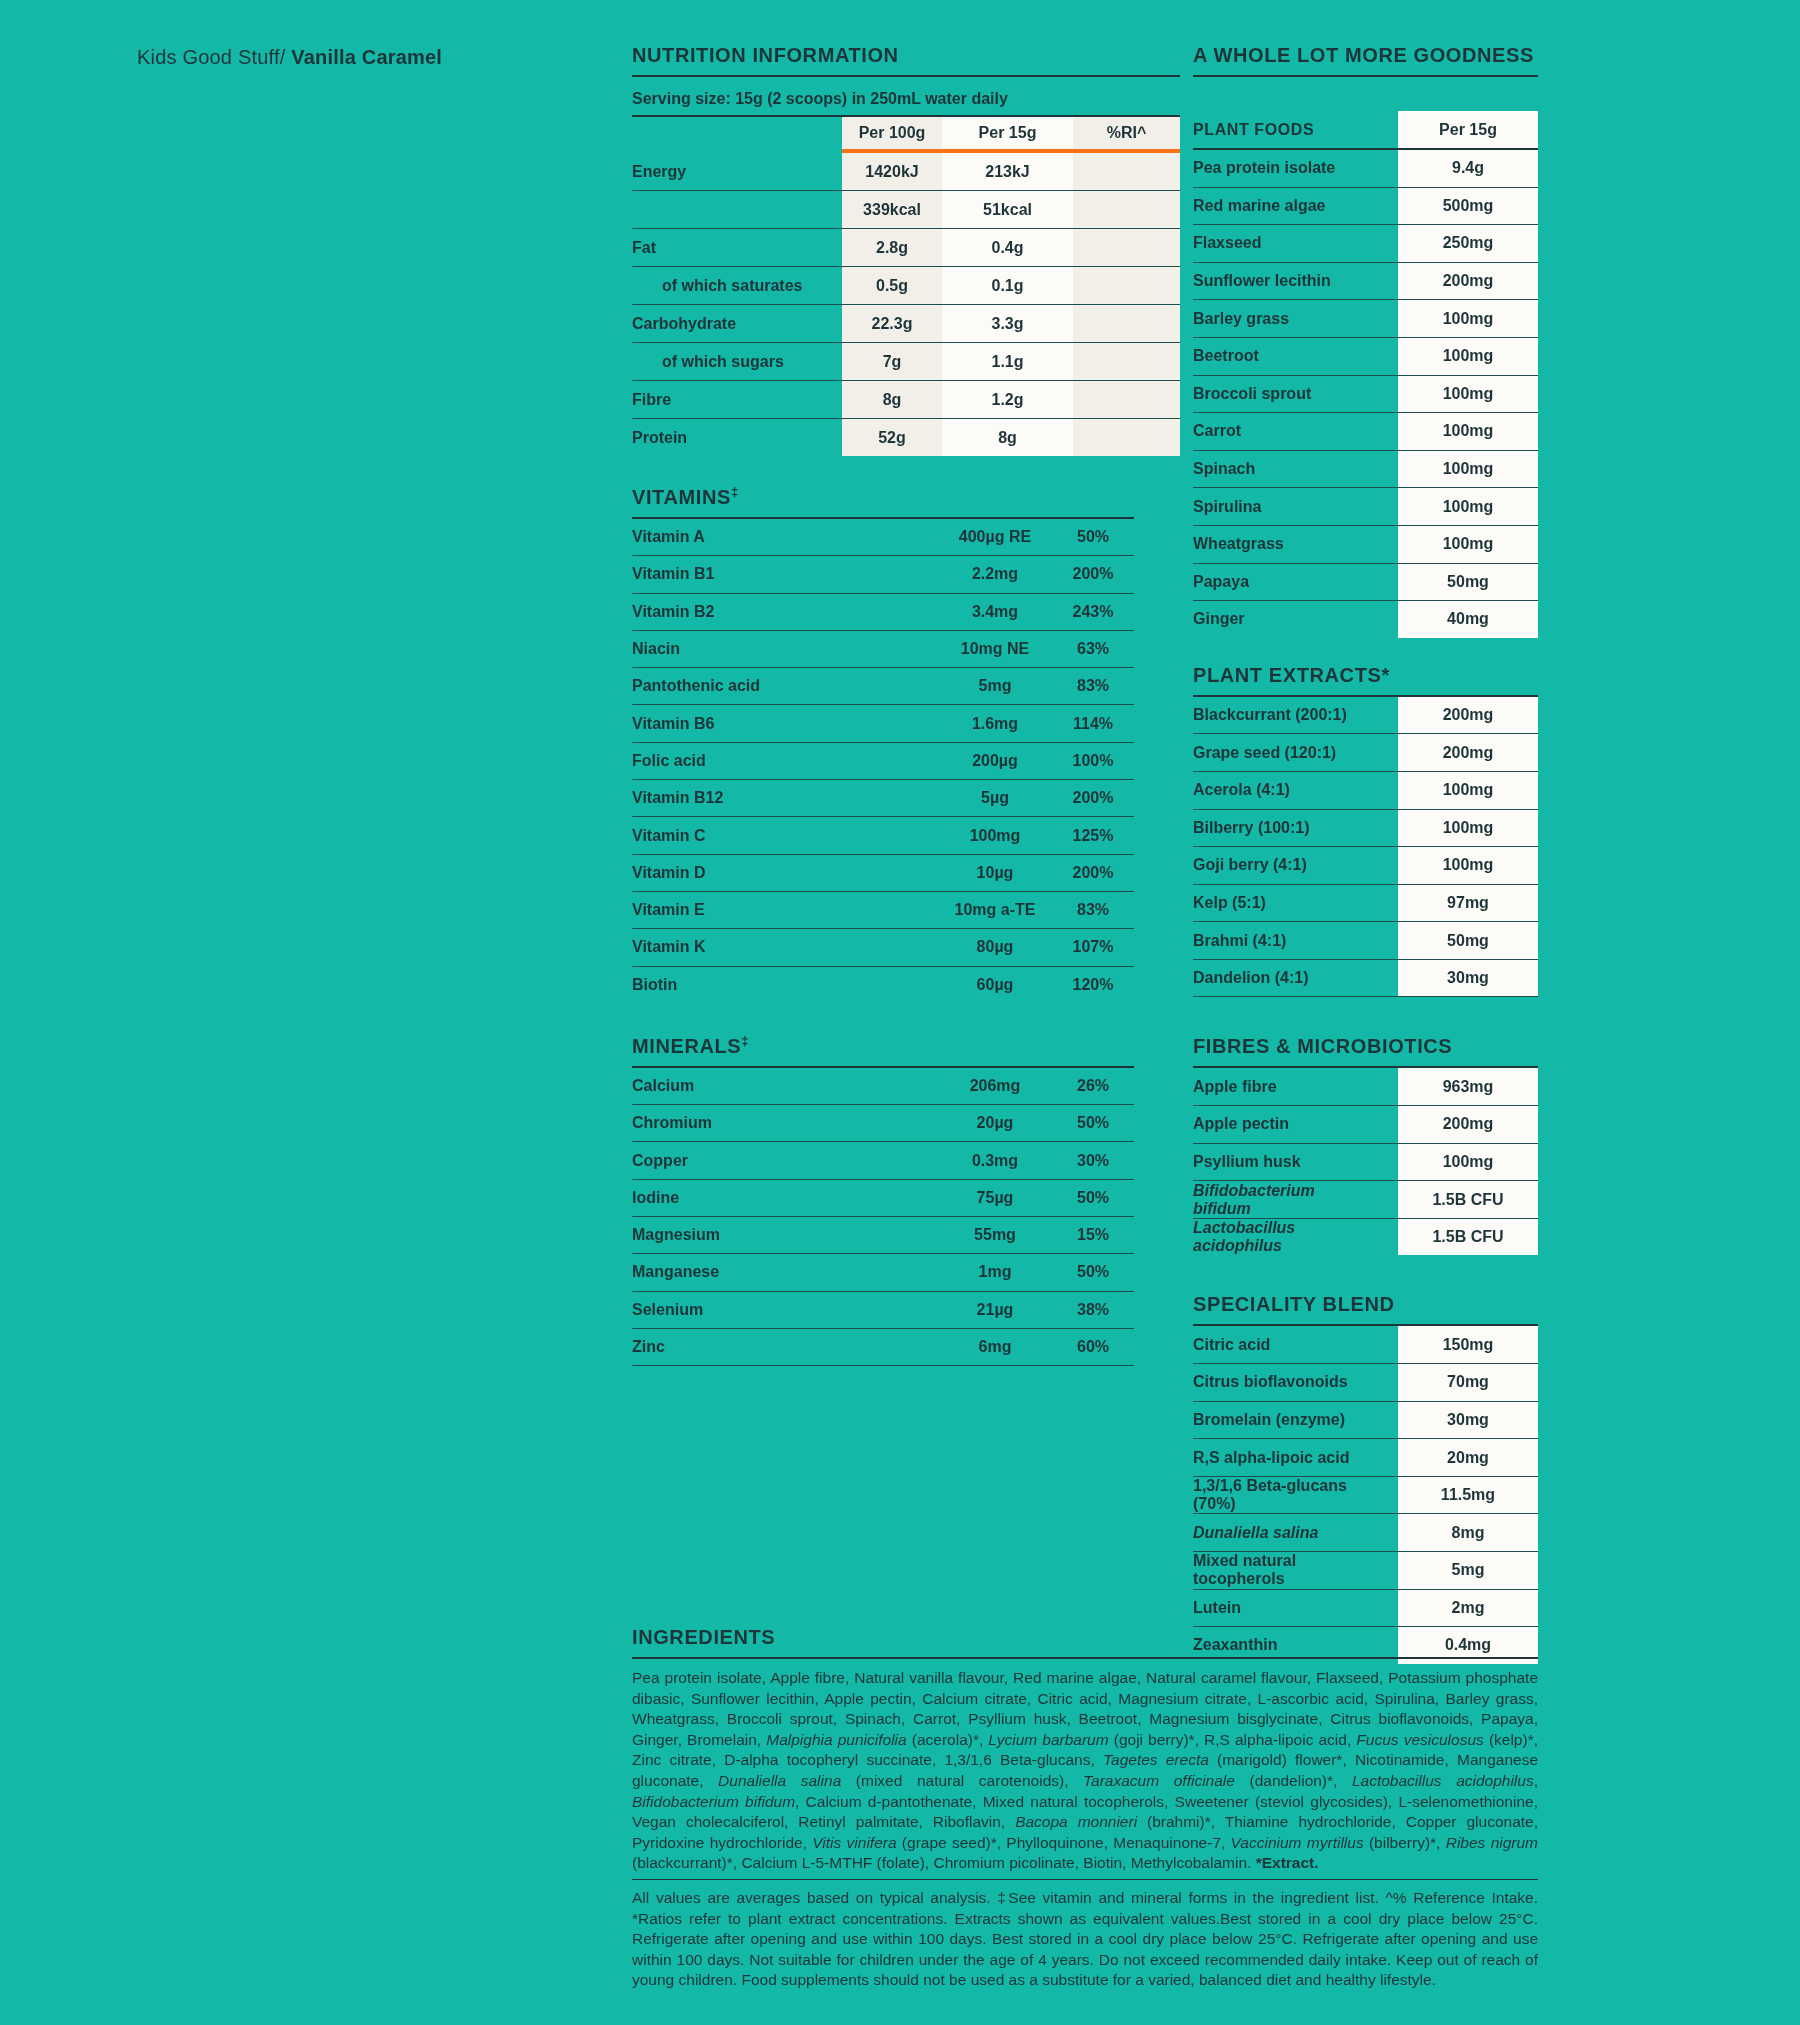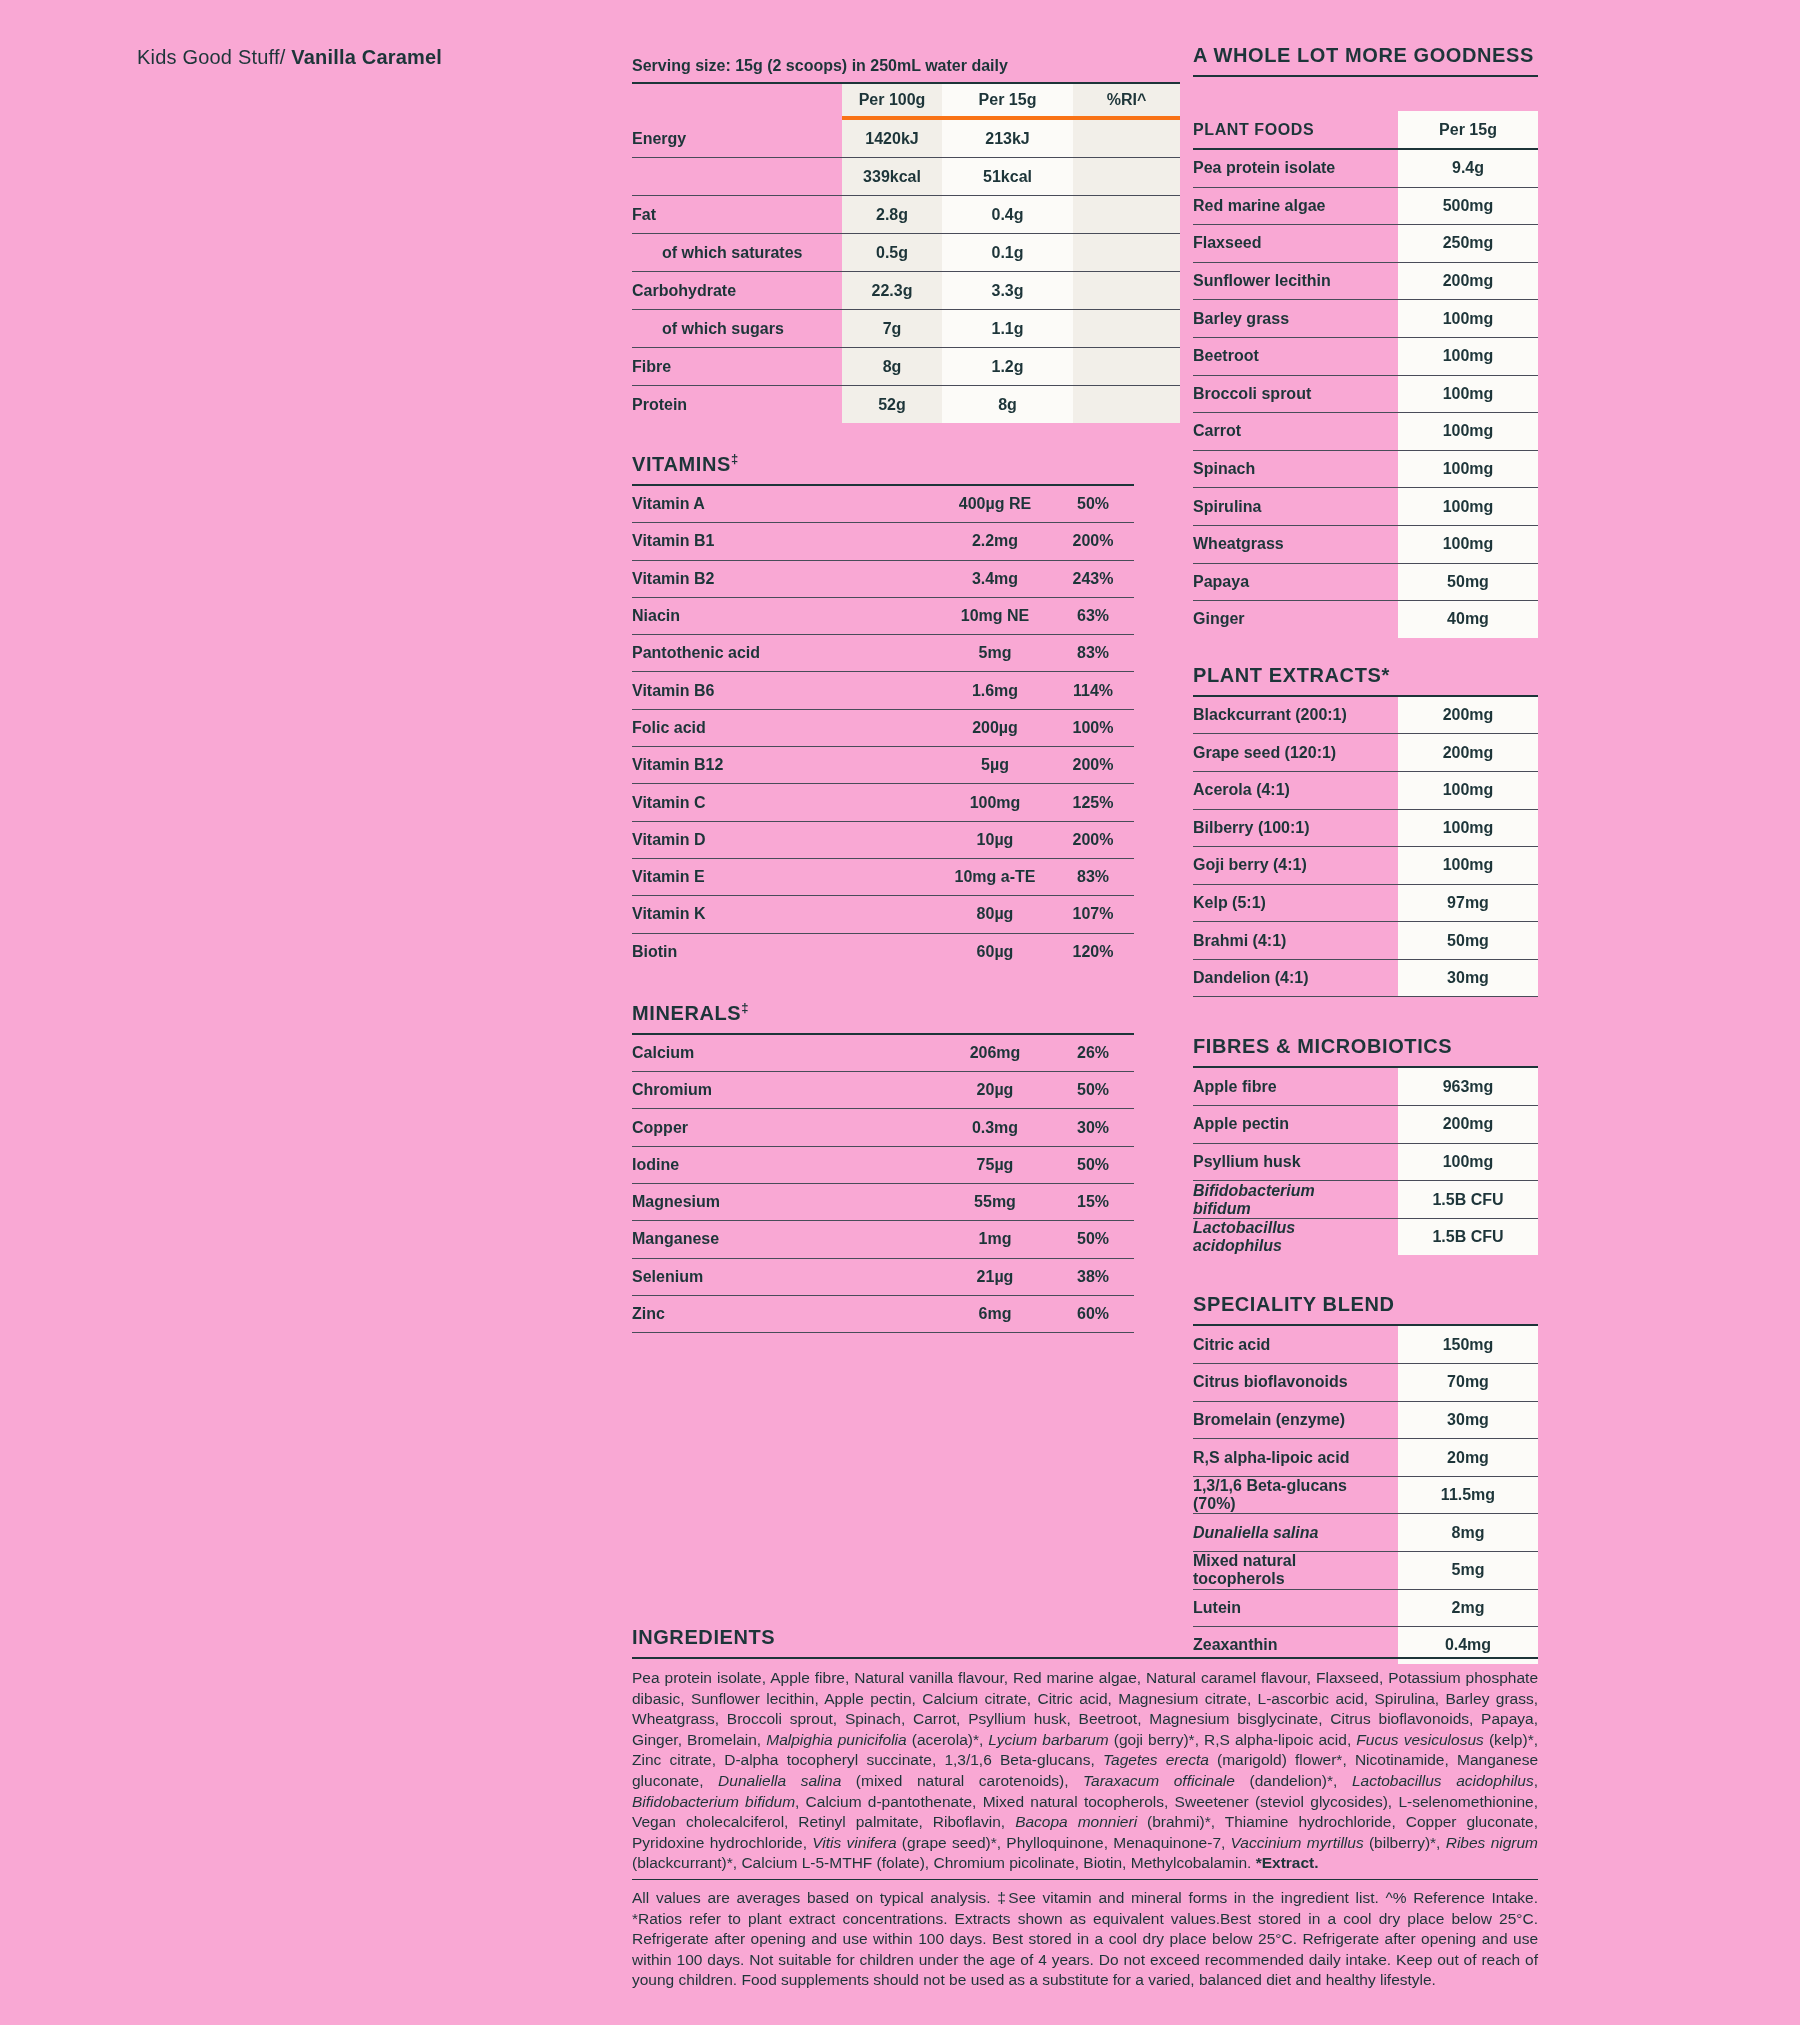--- a/index.html
+++ b/index.html
@@ -1,16 +1,16 @@
 <!DOCTYPE html>
 <html><head>
 <meta charset="utf-8">
 <style>
   html,body{margin:0;padding:0;background:#ECE8E1;}
-  .page{position:relative;width:1800px;height:2025px;background:#f9a8d4;
+  .page{position:relative;width:1800px;height:2025px;background:#14b8a6;
         font-family:"Liberation Sans",sans-serif;color:#1D3539;overflow:hidden;}
   .title{position:absolute;left:137px;top:46px;font-size:20px;letter-spacing:.2px;}
   .title b{font-weight:bold;}
 
   h2{font-size:20px;font-weight:bold;letter-spacing:.6px;margin:0;
      padding-bottom:9px;border-bottom:2px solid #1D3539;line-height:22px;}
   sup.mark{font-size:13px;vertical-align:super;line-height:0;}
 
   
   .col-mid{position:absolute;left:632px;top:44px;width:548px;}
@@ -70,20 +70,21 @@
 <body>
 
 <div class="page">
 
   <div class="title">
     <span>Kids Good Stuff/</span>
     <b>Vanilla Caramel</b>
   </div>
 
   <section class="col-mid">
+    <h2>NUTRITION INFORMATION</h2>
     <div class="serving">Serving size: 15g (2 scoops) in 250mL water daily</div>
 
     <div class="ntable">
       <div class="nrow nhead">
         <div class="ncell nlab"></div>
         <div class="ncell nc c1">Per 100g</div>
         <div class="ncell nc c2">Per 15g</div>
         <div class="ncell nc c3">%RI^</div>
       </div>
       <div id="nutrition-rows">

